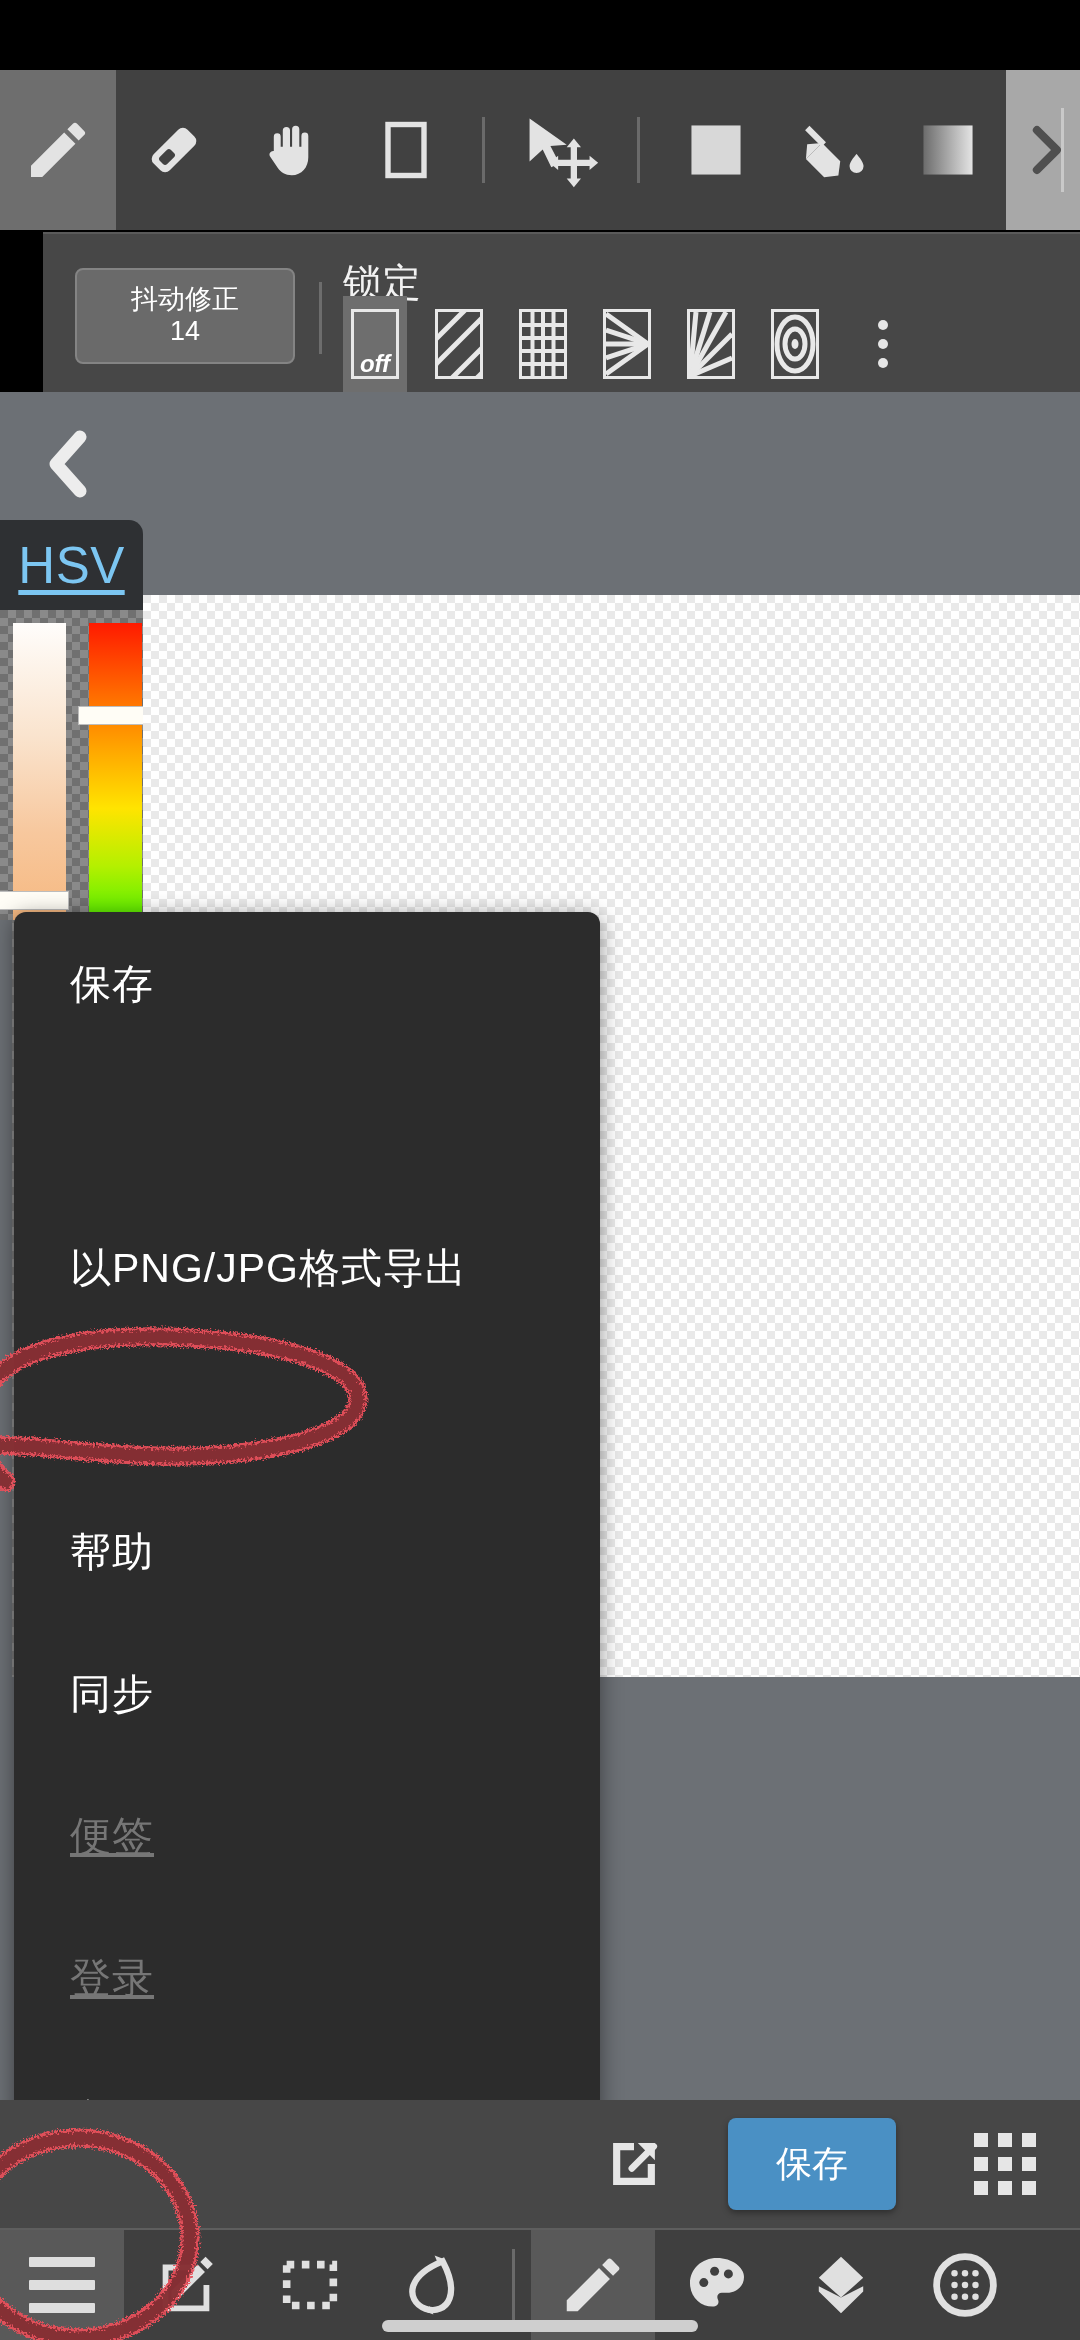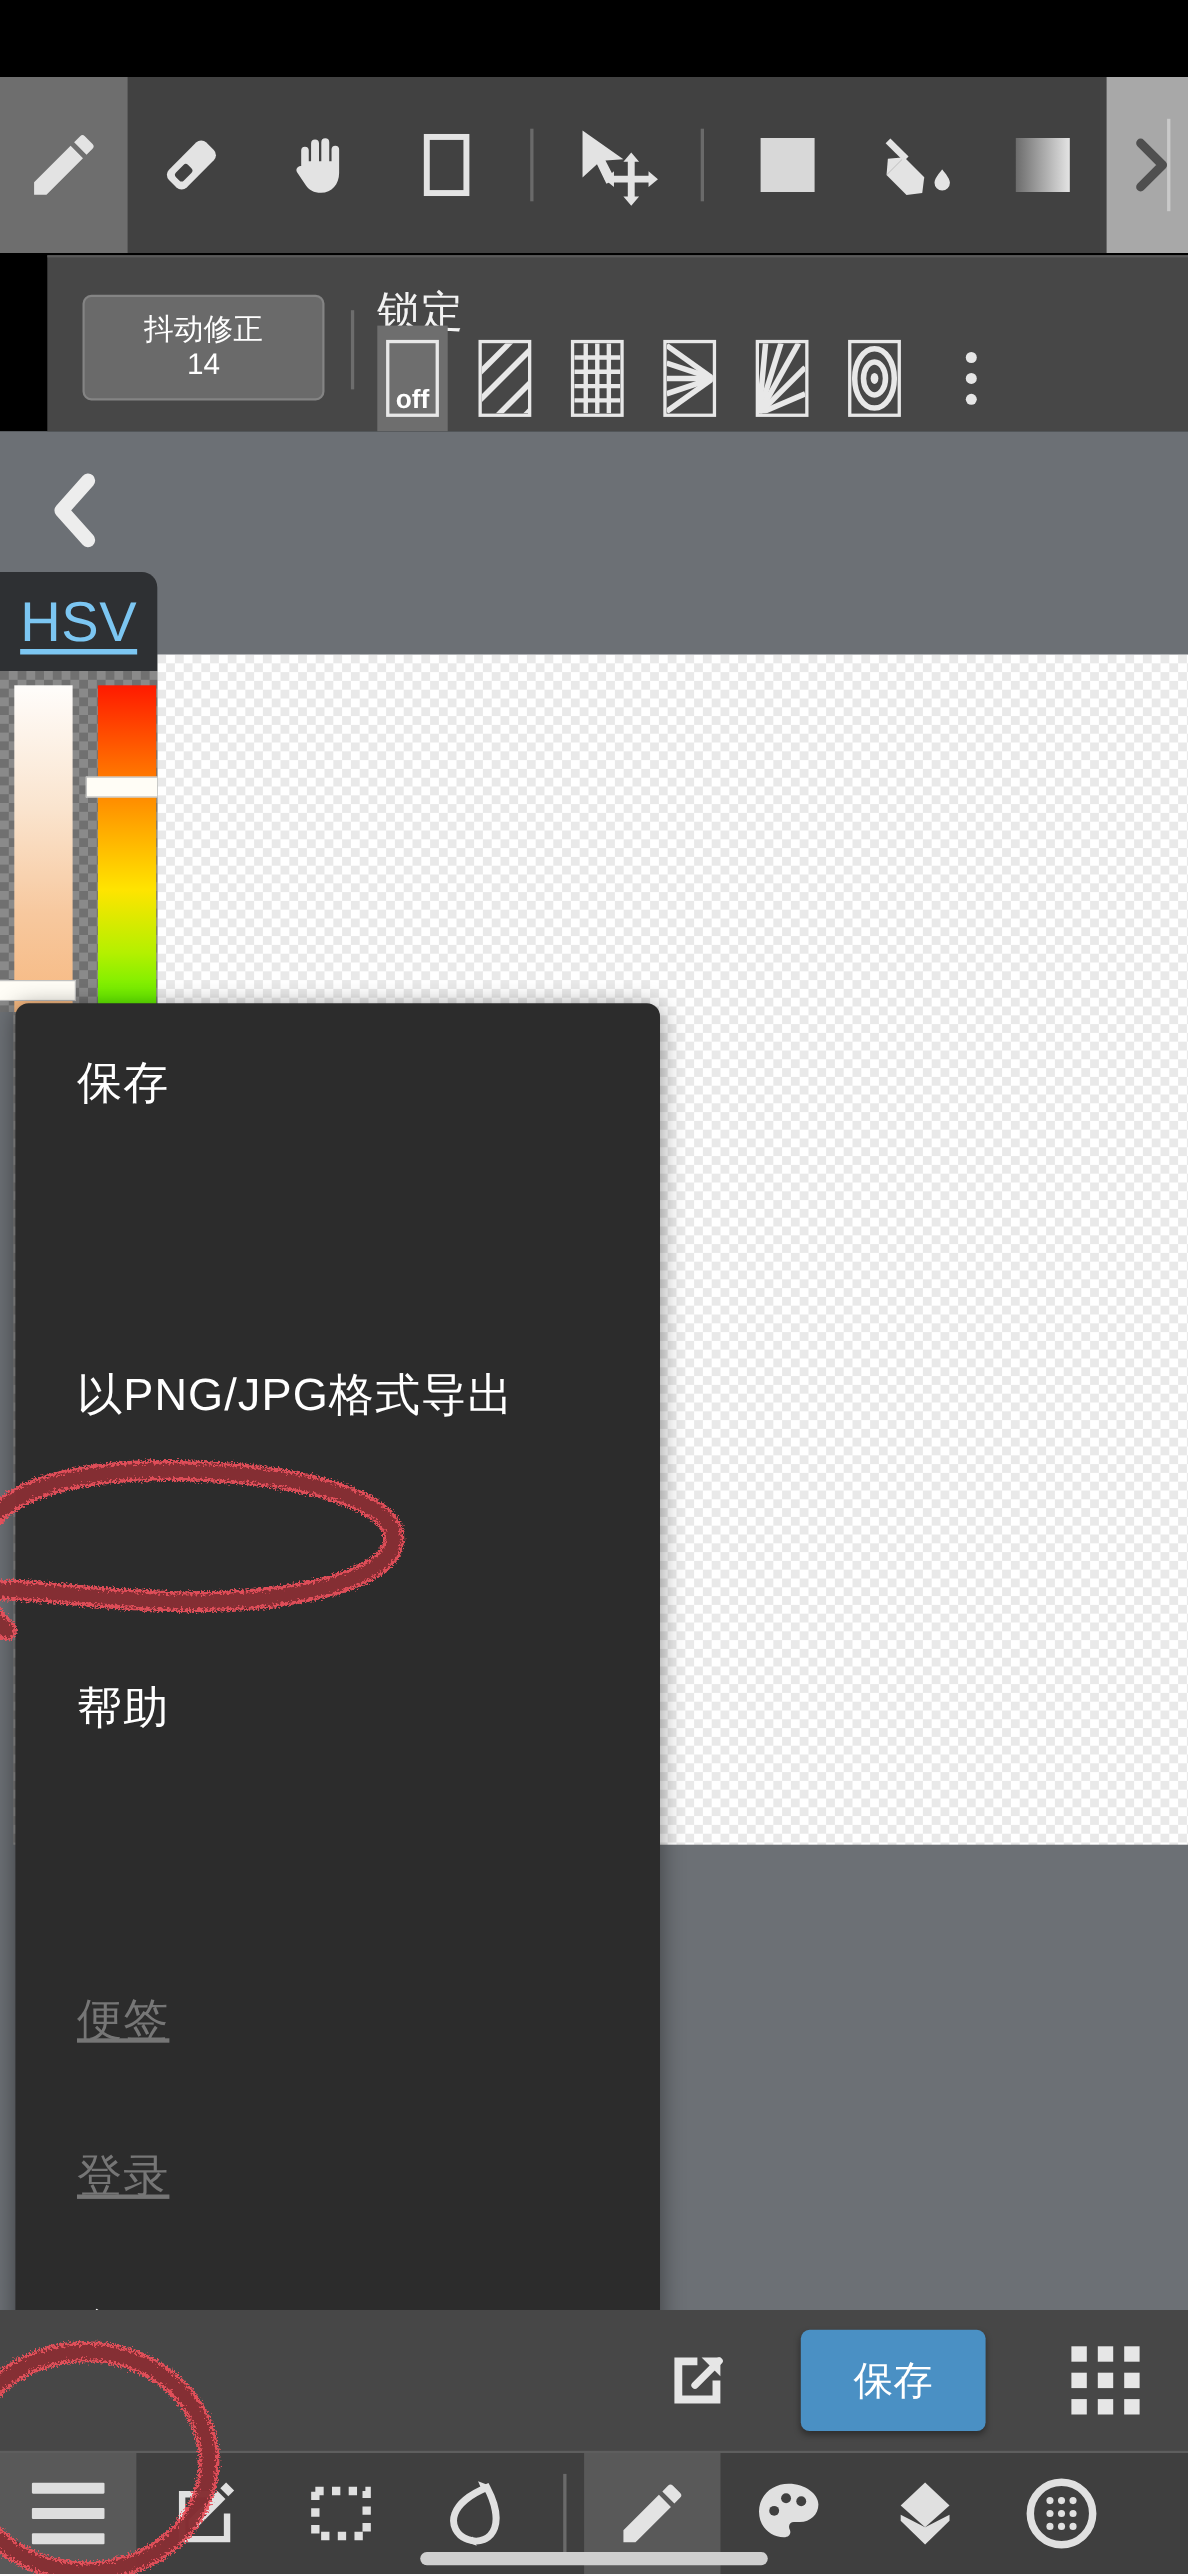--- a/index.html
+++ b/index.html
@@ -54,21 +54,21 @@
     position:absolute; left:300px; top:22px; color:#f2f2f2; font-size:39px;
   }
   #ruler-row{
     position:absolute; left:300px; top:62px; height:96px; display:flex; align-items:center;
   }
   .ruler-btn{
     width:64px; height:96px; display:flex; align-items:center; justify-content:center;
     margin-right:20px; flex:0 0 auto;
   }
   .ruler-btn.active{ background:#6e6e6e; }
-  .ruler-glyph{ width:48px; height:70px; border:3px solid #e8e8e8; position:relative; overflow:hidden; }
+  .ruler-glyph{ width:48px; height:70px; border:3px solid #e8e8e8; position:relative; overflow:hidden;font-style:italic; }
   .ruler-glyph .offtxt{
     position:absolute; left:0; right:0; bottom:-2px; text-align:center;
     color:#fff; font-size:24px; font-weight:bold; font-family:"Liberation Sans",sans-serif;
   }
   #ruler-kebab{
     width:52px; height:96px; display:flex; flex-direction:column;
     align-items:center; justify-content:center; gap:9px; flex:0 0 auto; margin-left:10px;
   }
   #ruler-kebab i{ width:10px; height:10px; border-radius:50%; background:#e6e6e6; display:block; }
 
@@ -375,20 +375,21 @@
   <div class="slider" id="slider-sv"></div>
   <div class="slider" id="slider-hue"></div>
   <div class="thumb" id="thumb-sv"></div>
   <div class="thumb" id="thumb-hue"></div>
 </div>
 
 <div id="main-menu">
   <div class="menu-item" style="top:0">保存</div>
   <div class="menu-item" style="top:284px">以PNG/JPG格式导出</div>
   <div class="menu-item" style="top:568px">帮助</div>
+  <div class="menu-item" style="top:710px">同步</div>
   <div class="menu-item disabled" style="top:852px">便签</div>
   <div class="menu-item disabled" style="top:994px">登录</div>
   <div class="menu-item" style="top:1136px">完成</div>
 </div>
 
 <style>
   #main-menu .menu-item:nth-child(1){ top:0px; }
   #main-menu .menu-item:nth-child(2){ top:142px; }
 </style>
 

